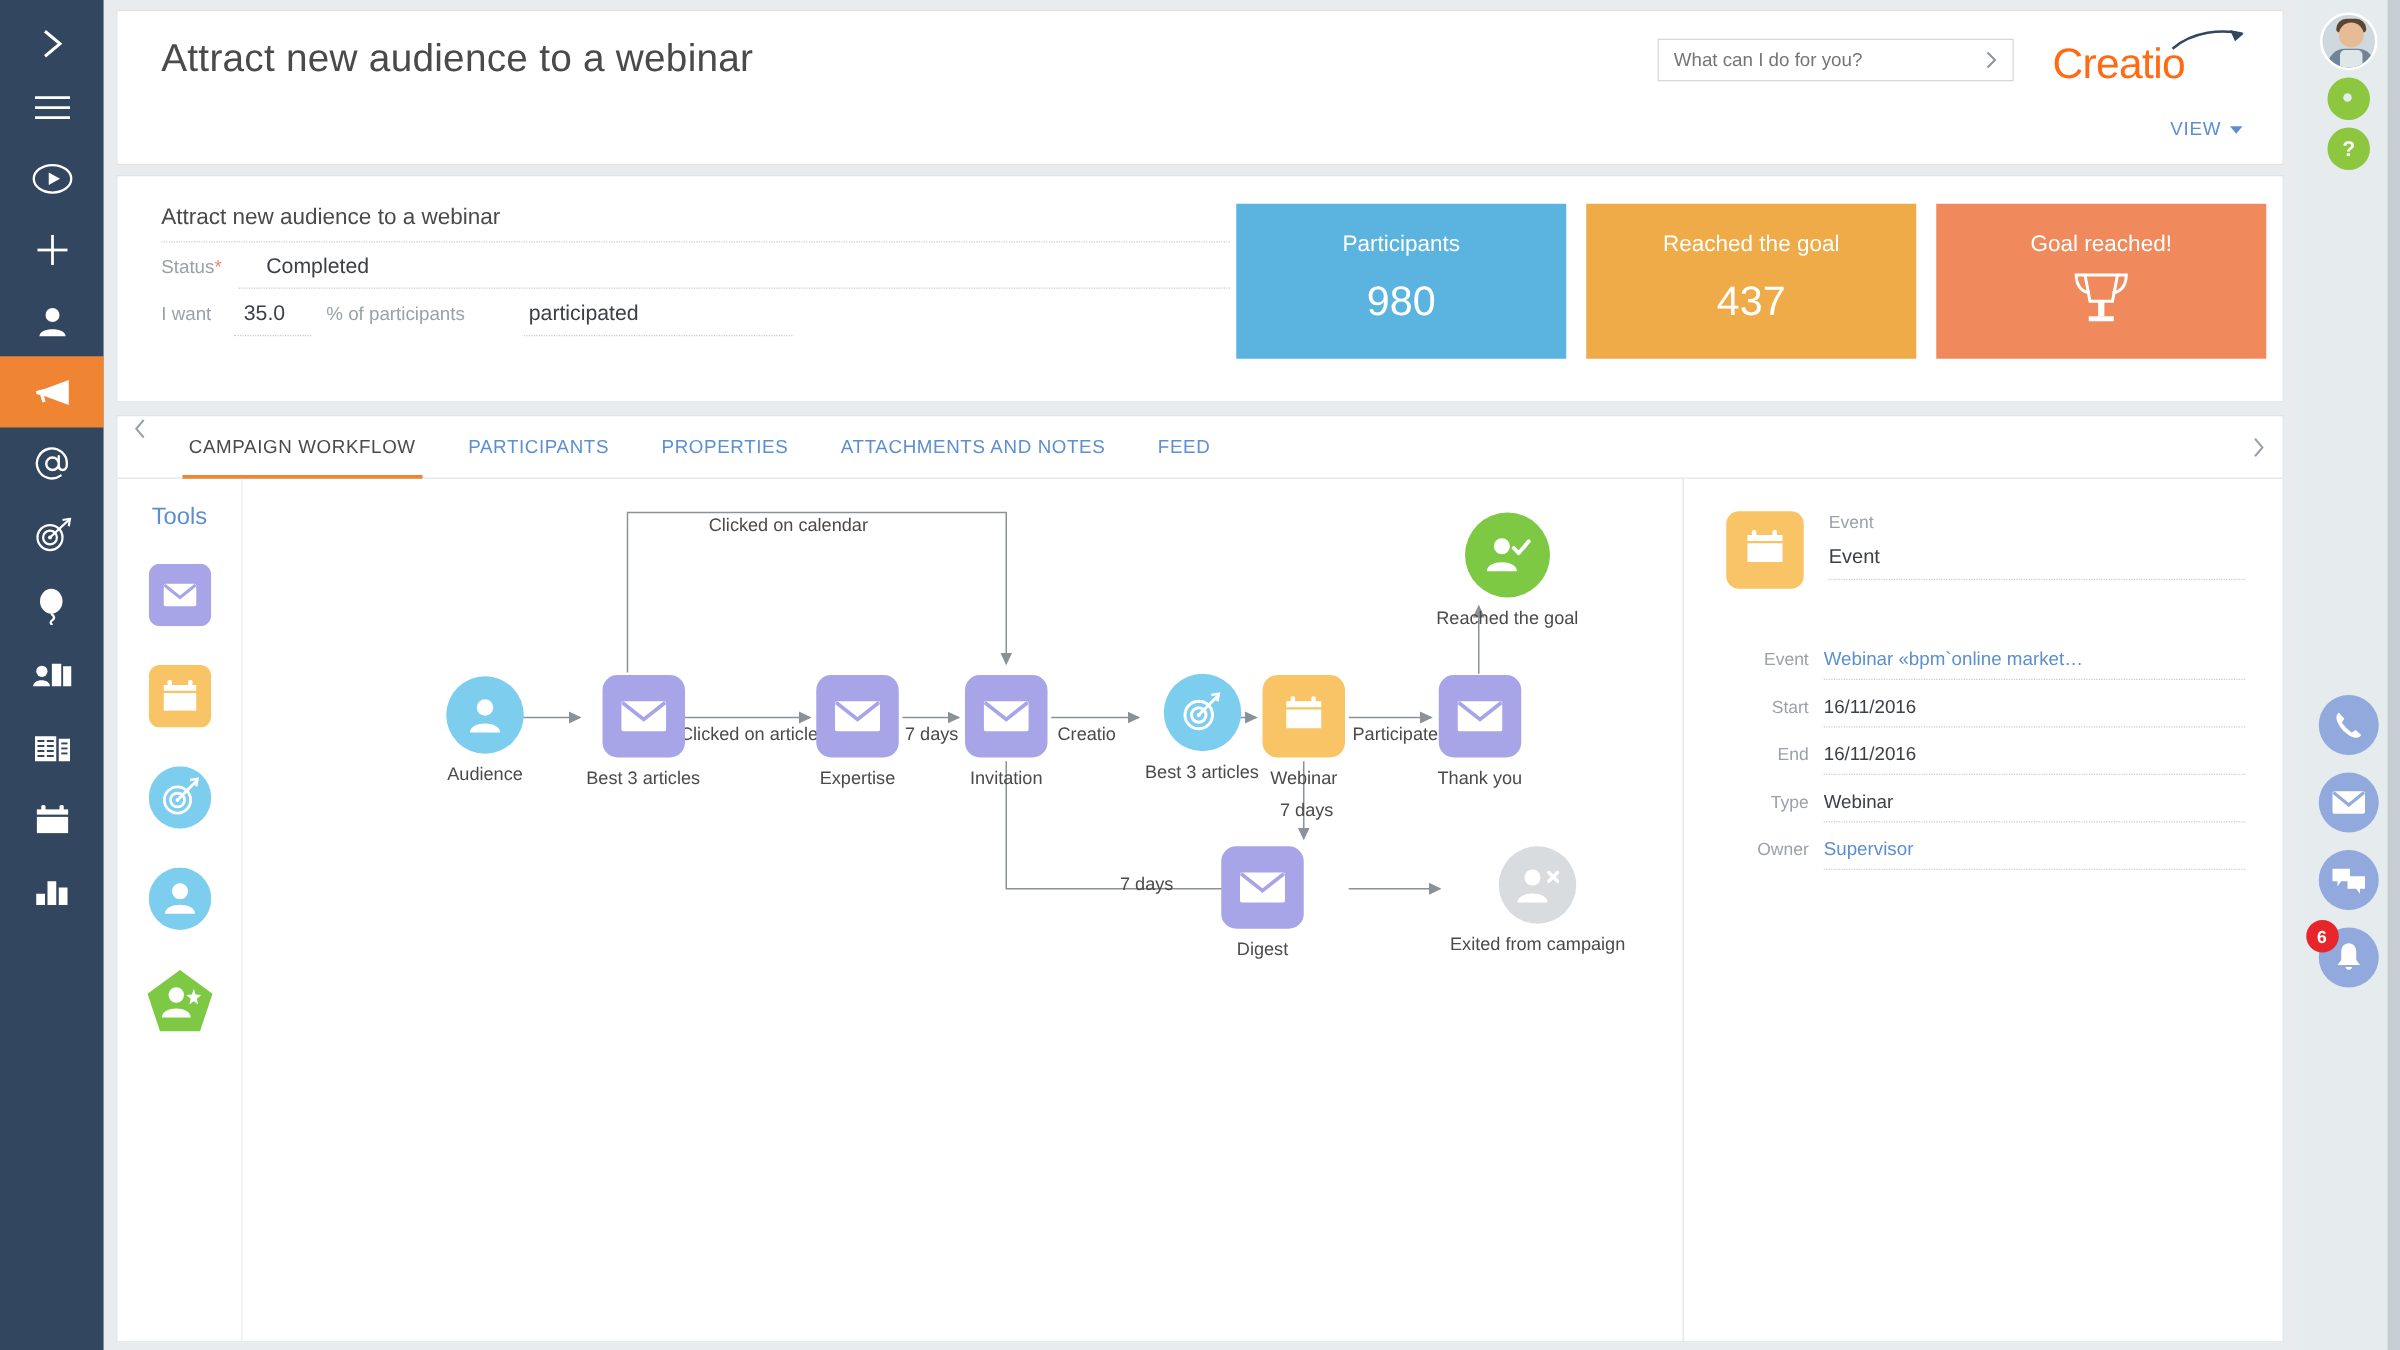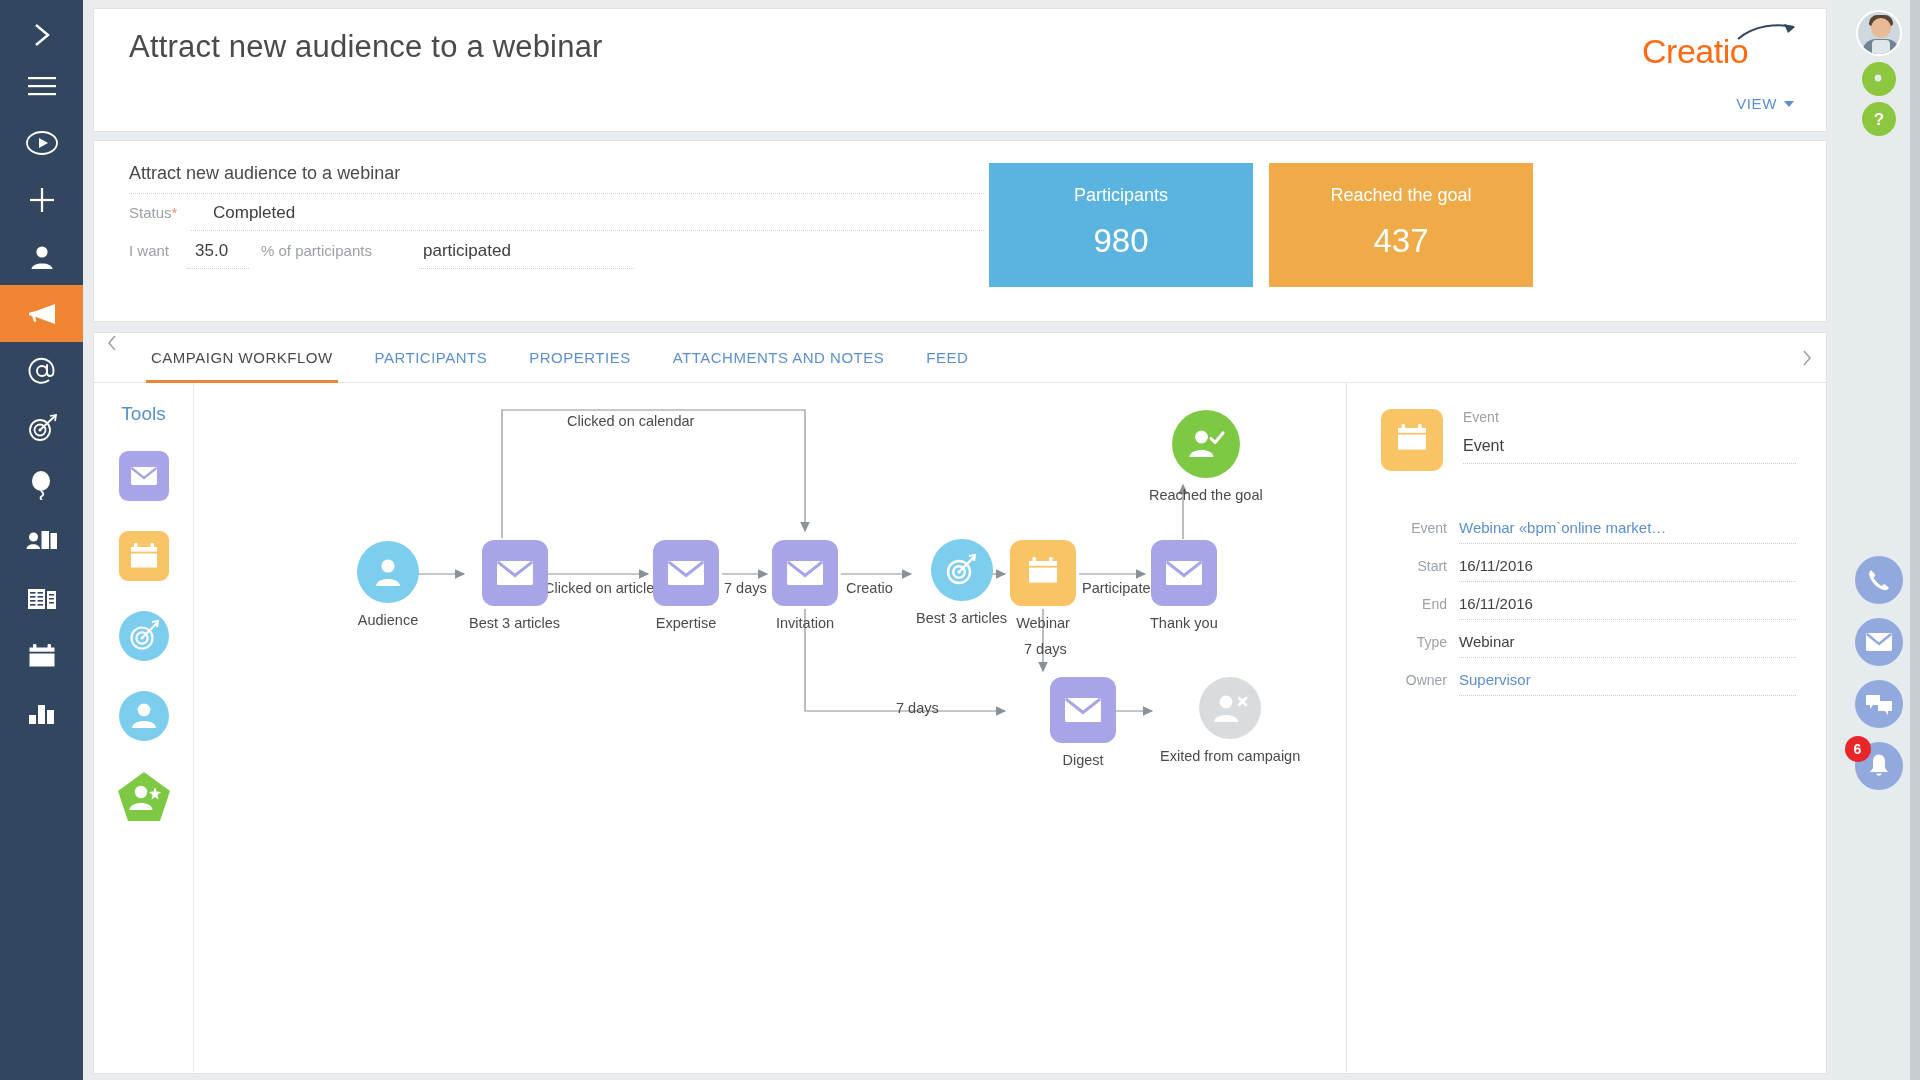--- a/index.html
+++ b/index.html
@@ -294,20 +294,28 @@
 
     <div class="card" id="headercard">
       <div id="pagetitle">Attract new audience to a webinar</div>
 
 
       <button id="viewbtn">
         <span>VIEW</span>
         <span class="caret"></span>
       </button>
 
+      <div id="searchwrap">
+        <input id="searchinput" type="text" placeholder="What can I do for you?" style="">
+        <span id="searchgo">
+          <svg width="16" height="16" viewBox="0 0 16 16">
+            <path d="M5 2 L11 8 L5 14" fill="none" stroke="#8d9399" stroke-width="1.6"></path>
+          </svg>
+        </span>
+      </div>
 
       <div id="logo">
         <svg width="160" height="20" viewBox="0 0 160 20" style="position:absolute;right:0;top:-4px">
           <path d="M96 16 C112 2 136 0 152 4" fill="none" stroke="#33465f" stroke-width="2"></path>
           <path d="M142 1 L153 4 L146 10 Z" fill="#33465f"></path>
         </svg>
         <div id="logotext">Creatio</div>
       </div>
     </div>
 
@@ -329,20 +337,30 @@
       </div>
 
       <div class="tiles">
         <div class="tile" style="background:#5bb4e0">
           <div class="tile-title">Participants</div>
           <div class="tile-value">980</div>
         </div>
         <div class="tile" style="background:#eeab48">
           <div class="tile-title">Reached the goal</div>
           <div class="tile-value">437</div>
+        </div>
+        <div class="tile" style="background:#f08a5c">
+          <div class="tile-title">Goal reached!</div>
+          <svg width="52" height="52" viewBox="0 0 52 52" style="margin-top:8px">
+            <path d="M13 6 L39 6 L35 27 L17 27 Z" fill="none" stroke="#fff" stroke-width="2.4"></path>
+            <path d="M13 6 L6 6 C6 16 12 20 17 20" fill="none" stroke="#fff" stroke-width="2.4"></path>
+            <path d="M39 6 L46 6 C46 16 40 20 35 20" fill="none" stroke="#fff" stroke-width="2.4"></path>
+            <rect x="23.5" y="27" width="5" height="12" fill="#fff"></rect>
+            <rect x="16" y="39" width="20" height="4" fill="#fff"></rect>
+          </svg>
         </div>
       </div>
     </div>
 
     <div class="card" id="tabscard">
       <div id="tabbar">
         <span class="tabarrow">
           <svg width="14" height="20" viewBox="0 0 14 20">
             <path d="M10 3 L4 10 L10 17" fill="none" stroke="#9aa1a8" stroke-width="1.6"></path>
           </svg>
@@ -526,21 +544,21 @@
             <div class="node-shape ci-lg" style="background:#7ec943">
               <svg width="40" height="34" viewBox="0 0 40 34">
                 <circle cx="15.5" cy="10" r="6.4" fill="#fff"></circle>
                 <path d="M3.5 30 C3.5 20.5 27.5 20.5 27.5 30 Z" fill="#fff"></path>
                 <path d="M25 11.5 L29 15.5 L37 6" fill="none" stroke="#fff" stroke-width="3.1" stroke-linecap="round" stroke-linejoin="round"></path>
               </svg>
             </div>
             <div class="node-label">Reached the goal</div>
           </div>
 
-          <div class="node" style="left:856px; top:294px;">
+          <div class="node" style="left:783px; top:294px;">
             <div class="node-shape sq" style="background:#a7a5e8">
               <svg width="36" height="26" viewBox="0 0 36 26">
                 <rect x="0" y="1" width="36" height="24" rx="1.6" fill="#fff"></rect>
                 <path d="M0.8 2 L18 15.5 L35.2 2" fill="none" stroke="#a7a5e8" stroke-width="3"></path>
               </svg>
             </div>
             <div class="node-label">Digest</div>
           </div>
 
           <div class="node" style="left:966px; top:294px;text-align:right;">

